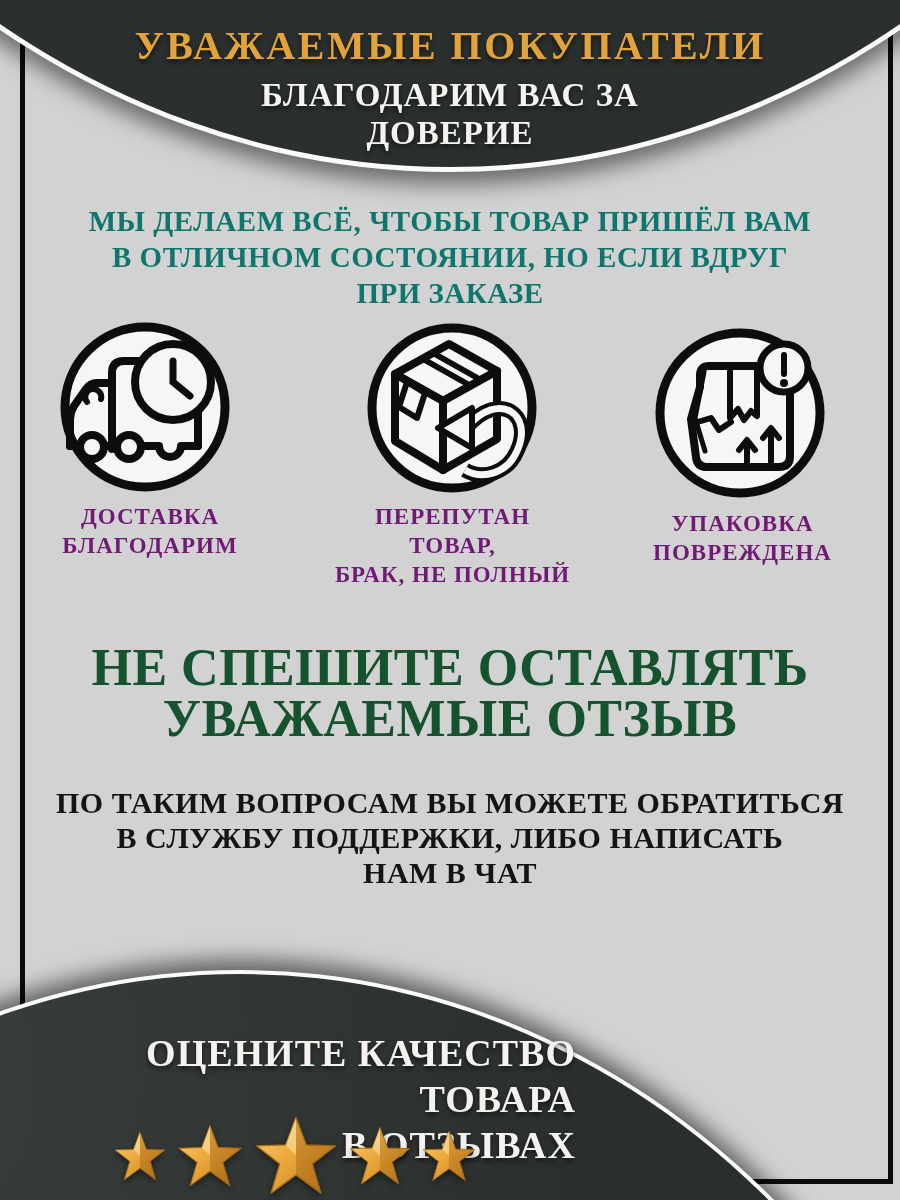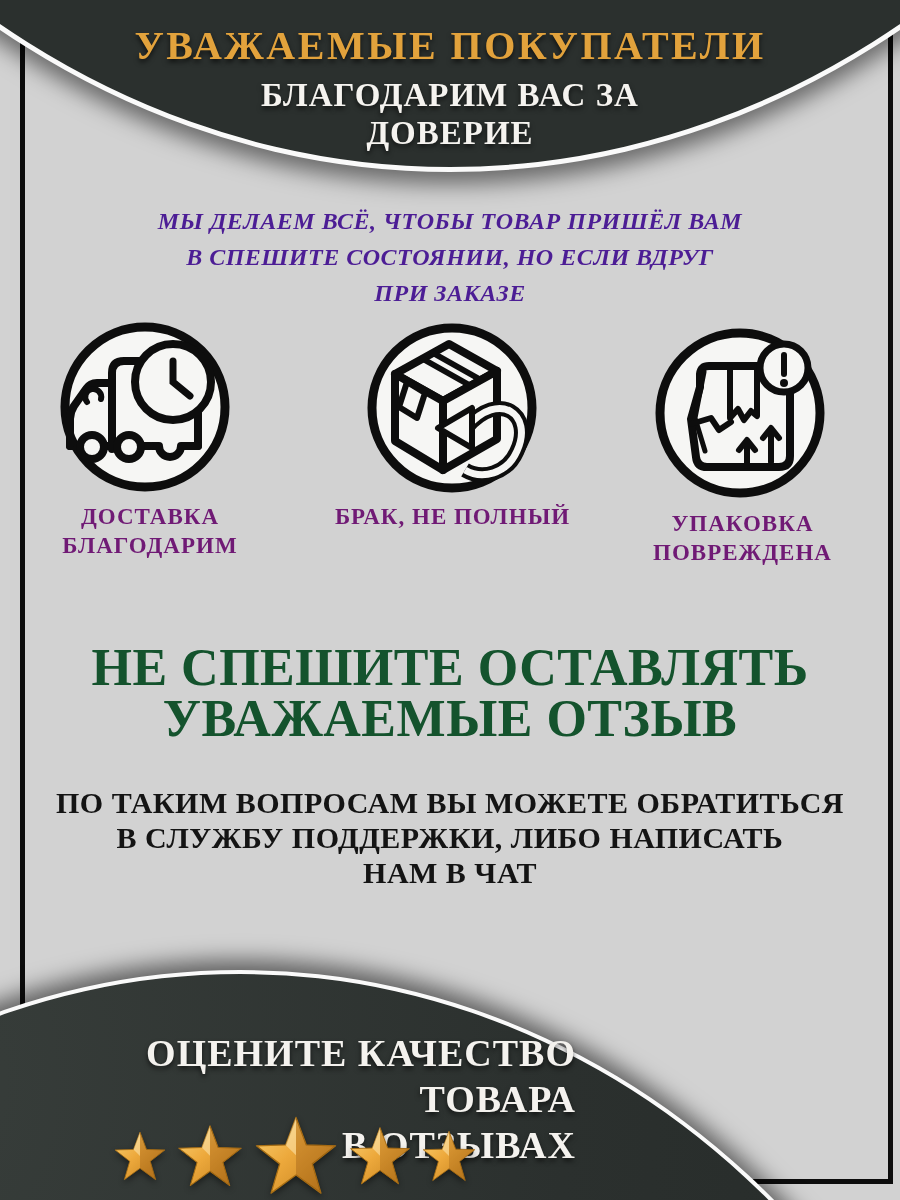--- a/index.html
+++ b/index.html
@@ -34,21 +34,21 @@
     border:4px solid #fafafa;
     box-shadow:0 -10px 22px rgba(0,0,0,.55);
     z-index:2;
   }
   .txt{position:absolute;z-index:3;font-weight:bold;}
   .center{left:0;width:100%;text-align:center;}
   .h-title{top:24px;font-size:40px;line-height:1.1;color:#e2a23c;letter-spacing:2.5px;
     text-shadow:0 3px 5px rgba(0,0,0,.65);}
   .h-sub{top:76px;font-size:33px;line-height:38px;color:#f5f3ef;letter-spacing:1px;
     text-shadow:0 3px 5px rgba(0,0,0,.6);}
-  .intro{top:203px;font-size:24px;line-height:36px;color:#4c1d95;letter-spacing:.5px;font-style:italic;}
+  .intro{top:203px;font-size:29px;line-height:36px;color:#0f766e;letter-spacing:.5px;}
   .warning{top:642px;font-size:52px;line-height:51px;color:#14532d;letter-spacing:.5px;}
   .support{top:785px;font-size:30px;line-height:35px;color:#141414;letter-spacing:.5px;}
   .caption{font-size:23px;line-height:29px;color:#701a75;text-align:center;letter-spacing:1px;}
   .cap1{left:22px;top:502px;width:256px;}
   .cap2{left:330px;top:502px;width:245px;}
   .cap3{left:620px;top:509px;width:245px;}
   .icon{position:absolute;z-index:3;width:172px;height:172px;}
   .icon1{left:59px;top:321px;}
   .icon2{left:366px;top:322px;}
   .icon3{left:654px;top:327px;}
@@ -77,21 +77,21 @@
   <div class="footer-panel"></div>
 
   <div class="txt center h-sub">
     <div>БЛАГОДАРИМ ВАС ЗА</div>
     <div>ДОВЕРИЕ</div>
   </div>
   <div class="txt center h-title">УВАЖАЕМЫЕ ПОКУПАТЕЛИ</div>
 
   <div class="txt center intro">
     <div>МЫ ДЕЛАЕМ ВСЁ, ЧТОБЫ ТОВАР ПРИШЁЛ ВАМ</div>
-    <div>В СПЕШИТЕ СОСТОЯНИИ, НО ЕСЛИ ВДРУГ</div>
+    <div>В ОТЛИЧНОМ СОСТОЯНИИ, НО ЕСЛИ ВДРУГ</div>
     <div>ПРИ ЗАКАЗЕ</div>
   </div>
 
   <svg class="icon icon1" viewBox="0 0 172 172">
     <circle cx="86" cy="86" r="80" fill="#f6f6f4" stroke="#0d0d0d" stroke-width="9"></circle>
     <g fill="none" stroke="#0d0d0d" stroke-width="8" stroke-linecap="round" stroke-linejoin="round">
       <path d="M53,128 L53,52 Q53,40 65,40 L80,40"></path>
       <path d="M139,80 L139,125"></path>
       <path d="M139,125 L122,125 A11,11 0 0 1 100,125 L93,125"></path>
       <path d="M11,125 L22,125 M44,125 M43,125 L58,125 M80,125 L91,125"></path>
@@ -121,20 +121,21 @@
       <path d="M67,31 L115,58"></path>
       <path d="M57,37 L105,64"></path>
     </g>
     <polygon points="41,60 59,71 51,96 33,85" fill="#f6f6f4" stroke="#0d0d0d" stroke-width="6" stroke-linejoin="round"></polygon>
 
     <path d="M101,105 C133,68 168,92 151,129 C141,152 116,158 99,148" fill="none" stroke="#0d0d0d" stroke-width="15"></path>
     <path d="M101,105 C133,68 168,92 151,129 C141,152 116,158 99,148" fill="none" stroke="#f6f6f4" stroke-width="7"></path>
     <polygon points="106,86 106,126 72,106" fill="#f6f6f4" stroke="#0d0d0d" stroke-width="6" stroke-linejoin="round"></polygon>
   </svg>
   <div class="txt caption cap2">
+    <div>ПЕРЕПУТАН ТОВАР,</div>
     <div>БРАК, НЕ ПОЛНЫЙ</div>
   </div>
 
   <svg class="icon icon3" viewBox="0 0 172 172">
     <circle cx="86" cy="86" r="80" fill="#f6f6f4" stroke="#0d0d0d" stroke-width="9"></circle>
     <g fill="none" stroke="#0d0d0d" stroke-width="8" stroke-linejoin="round" stroke-linecap="round">
       <path d="M55,39 L125,39 Q136,39 136,50 L136,129 Q136,140 125,140 L53,140 Q43,140 42,130 L37,92 L46,60 L46,47 Q47,39 55,39"></path>
       <path d="M50,45 L41,91 L51,124" stroke-width="5"></path>
     </g>
     <path d="M76,40 L76,91 L84,82 L90,93 L97,84 L103,89 L103,40" fill="none" stroke="#0d0d0d" stroke-width="6" stroke-linejoin="round" stroke-linecap="round"></path>

